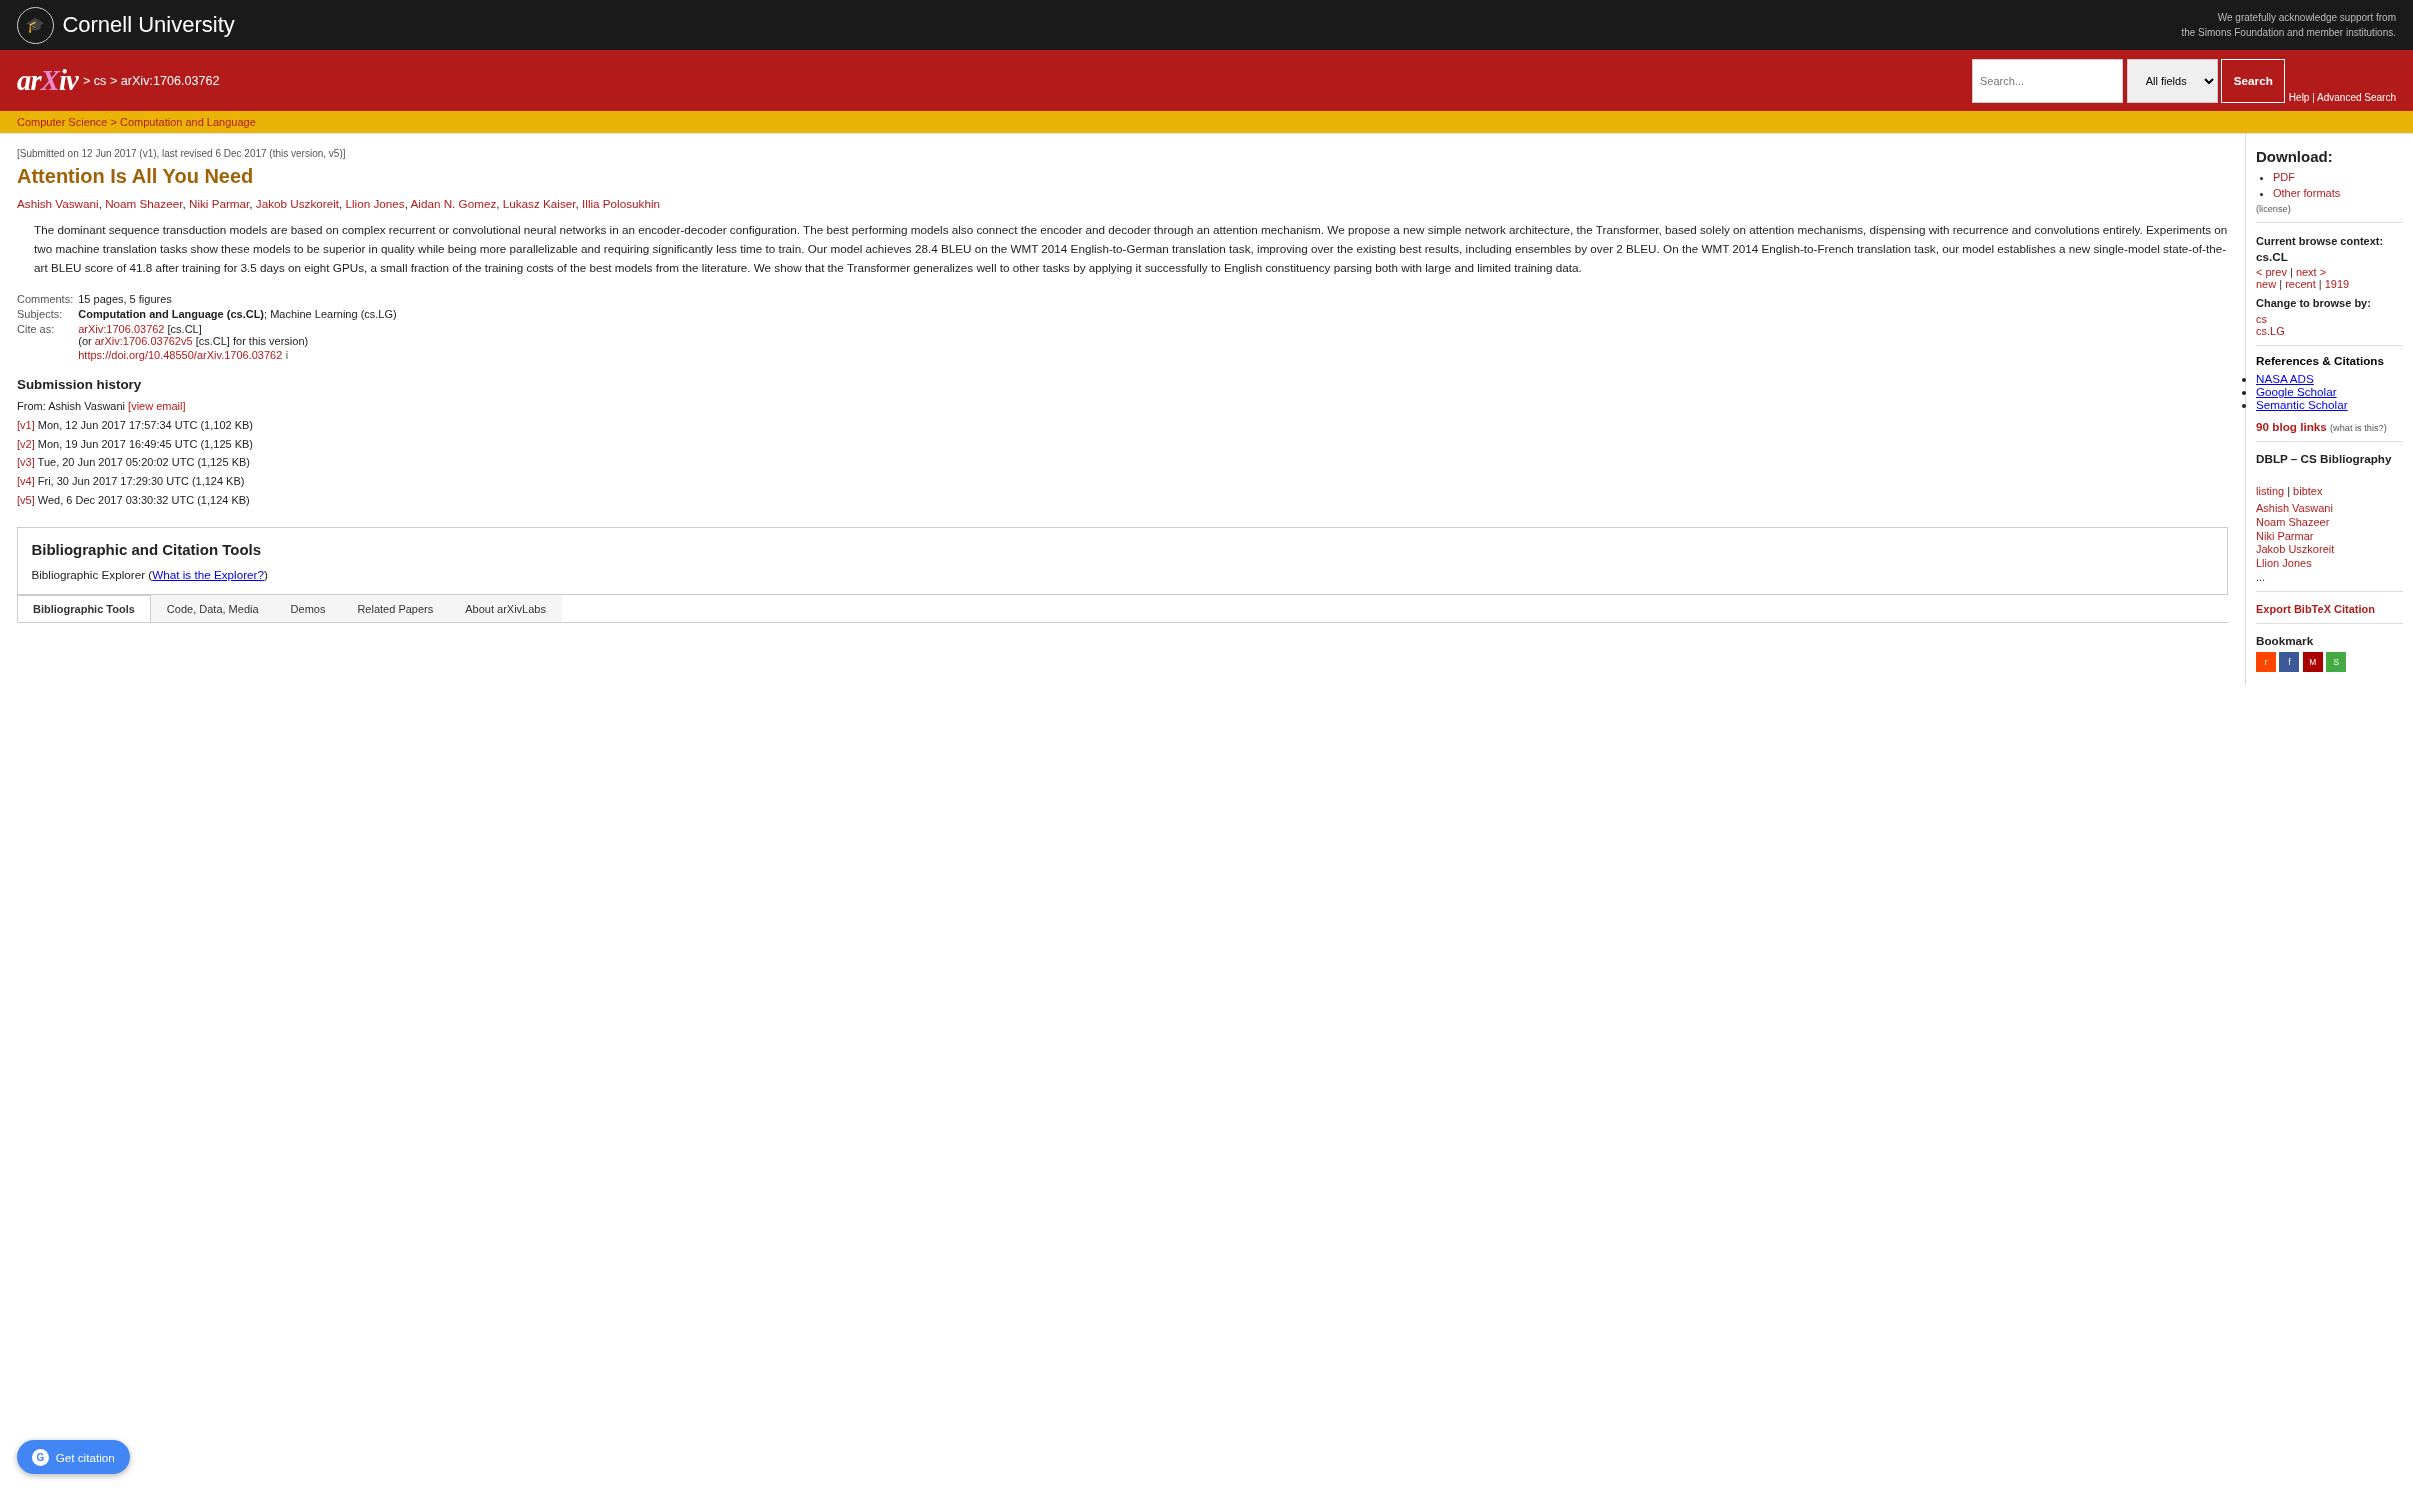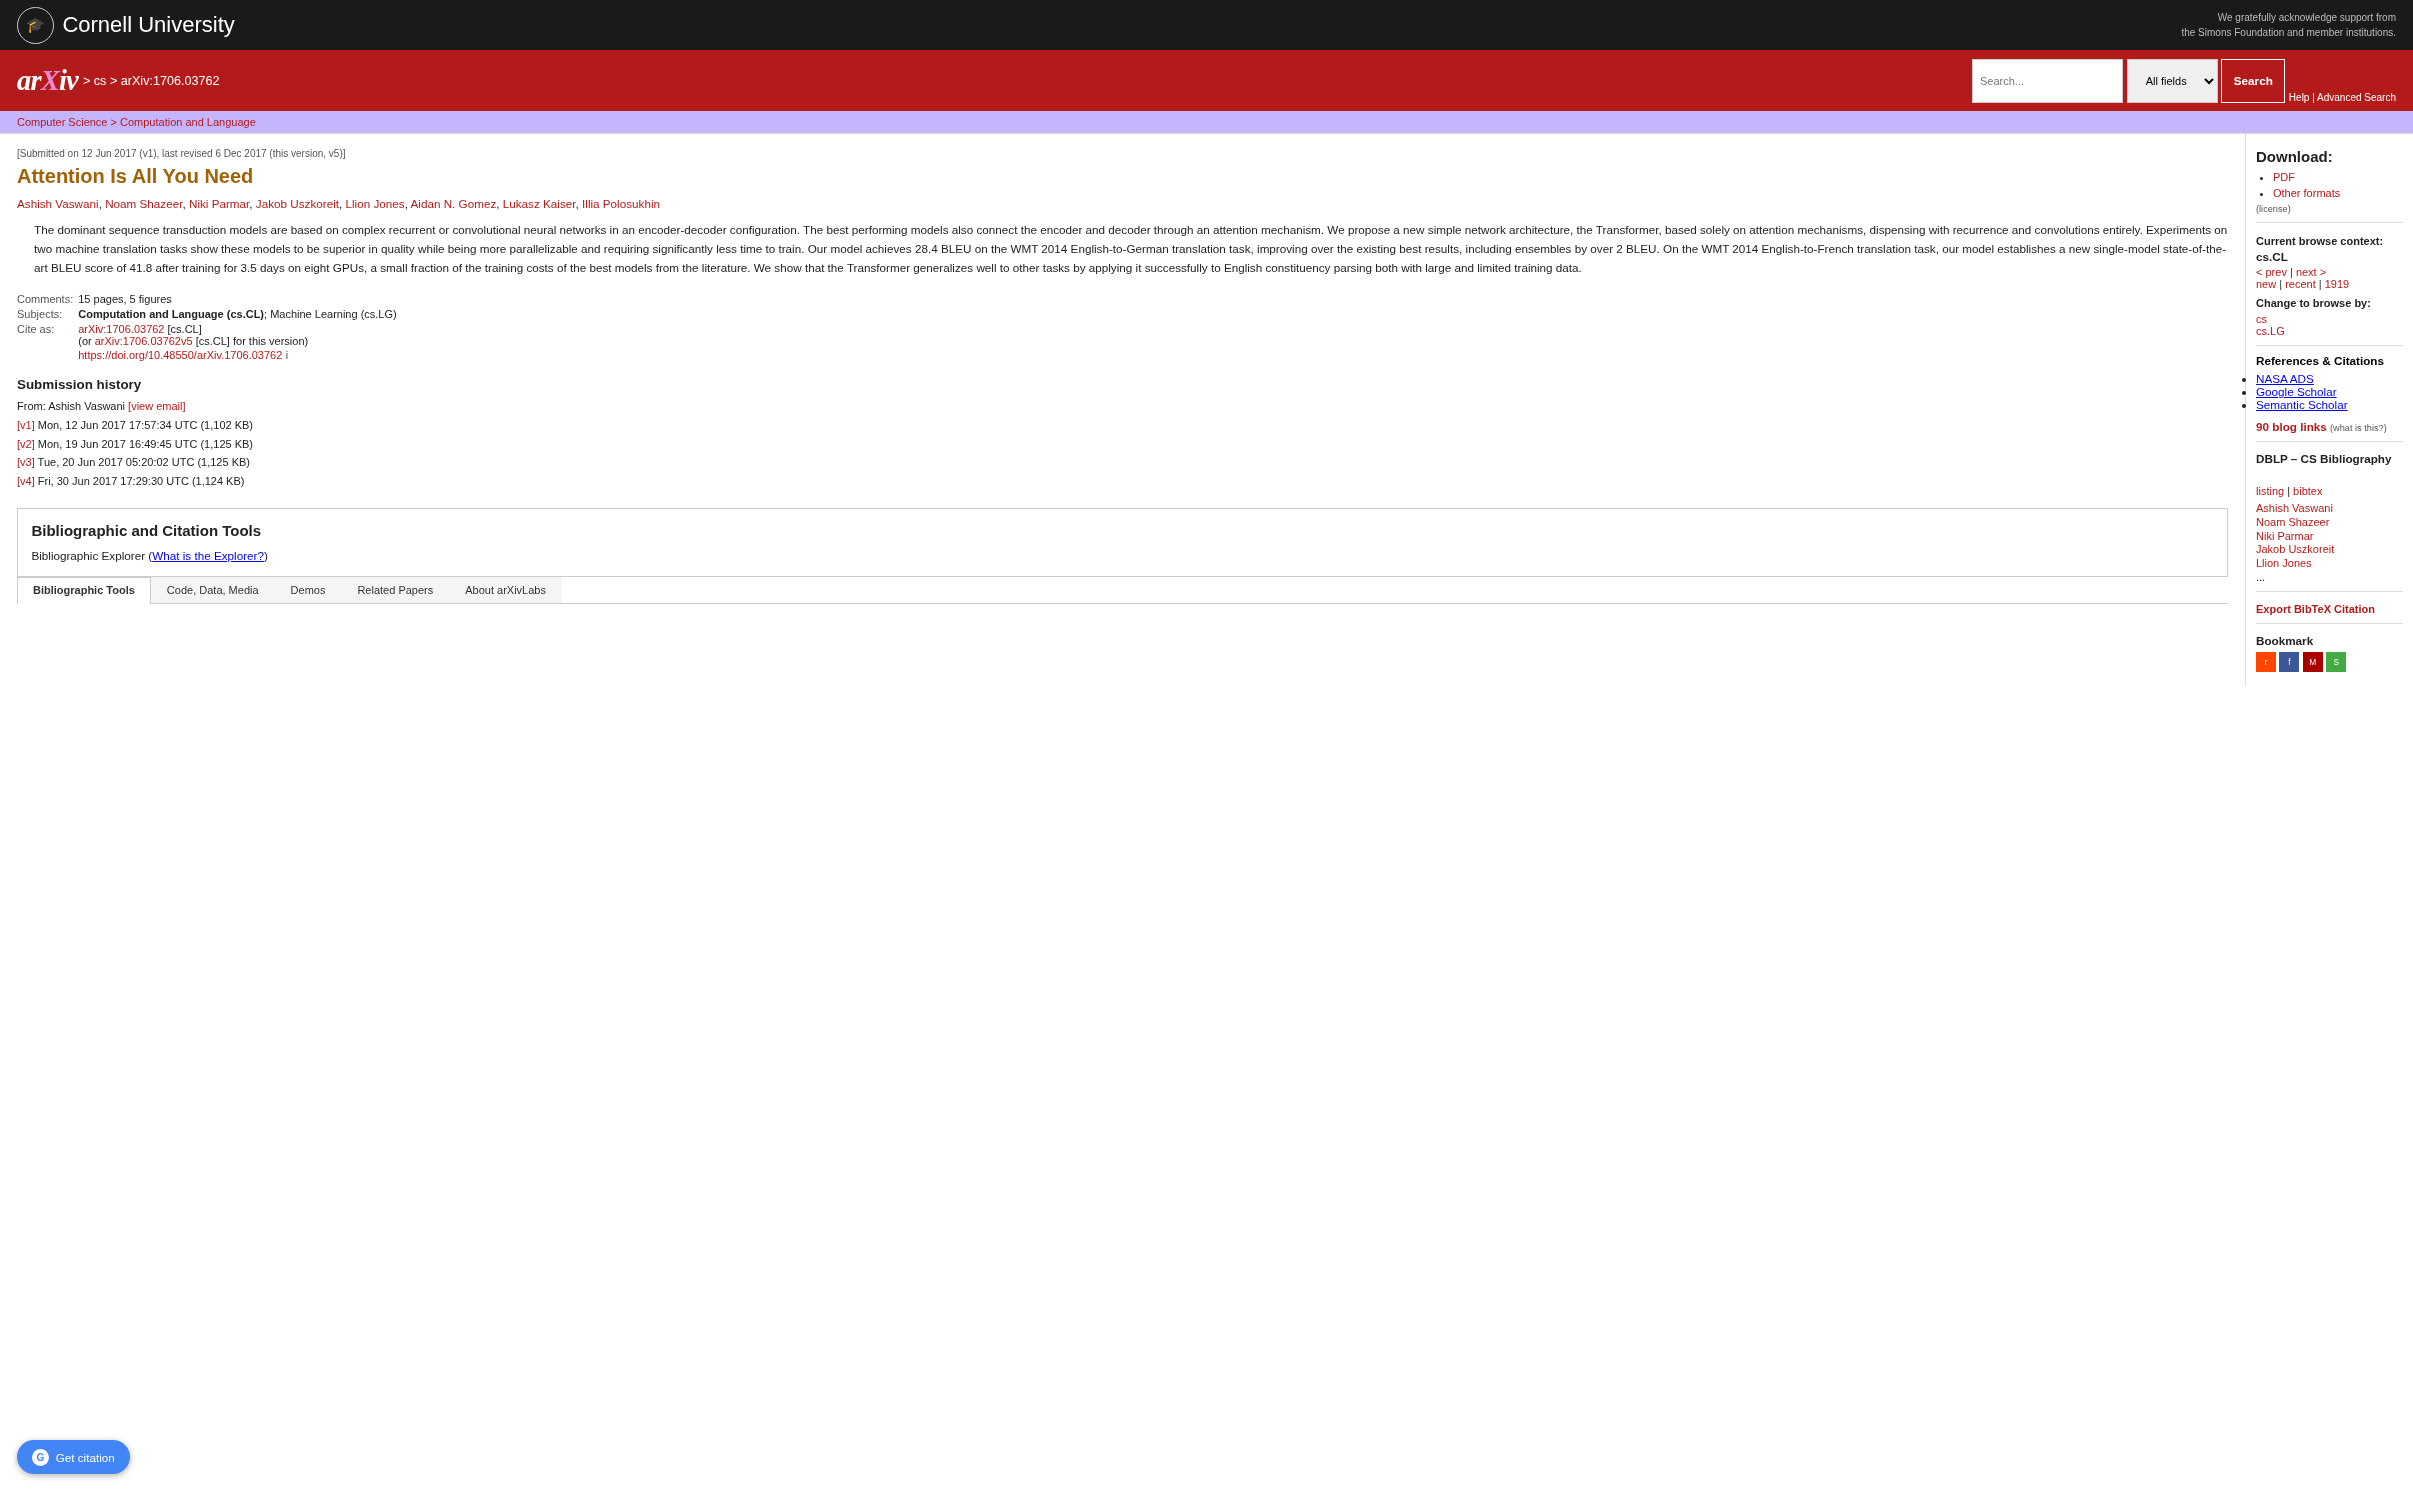--- a/index.html
+++ b/index.html
@@ -67,21 +67,21 @@
       background: #b31b1b; color: #fff; border: 1.7px solid #fff; padding: 3.4px 11.7px;
       font-size: 11.7px; font-weight: bold; cursor: pointer;
     }
     #search-links {
       font-size: 10px; color: #fff;
     }
     #search-links a { color: #fff; text-decoration: none; }
 
     
     #subject-breadcrumb {
-      background: #c4b5fd;
+      background: #eab308;
       border-bottom: 0.8px solid #ddd;
       padding: 5px 17px;
       font-size: 11px;
     }
     #subject-breadcrumb a { color: #b31b1b; text-decoration: none; }
 
     
     #main-layout {
       display: flex;
       align-items: flex-start;
@@ -327,20 +327,23 @@
       </div>
       <div>
         <a href="#">[v2]</a> Mon, 19 Jun 2017 16:49:45 UTC (1,125 KB)
       </div>
       <div>
         <a href="#">[v3]</a> Tue, 20 Jun 2017 05:20:02 UTC (1,125 KB)
       </div>
       <div>
         <a href="#">[v4]</a> Fri, 30 Jun 2017 17:29:30 UTC (1,124 KB)
       </div>
+      <div>
+        <a href="#">[v5]</a> Wed, 6 Dec 2017 03:30:32 UTC (1,124 KB)
+      </div>
     </div>
 
     <div id="tabs-area">
       <div id="tab-content">
         <h2>Bibliographic and Citation Tools</h2>
         <div>
           <span>Bibliographic Explorer</span>
           <span> (</span><a href="#">What is the Explorer?</a><span>)</span>
         </div>
       </div>

